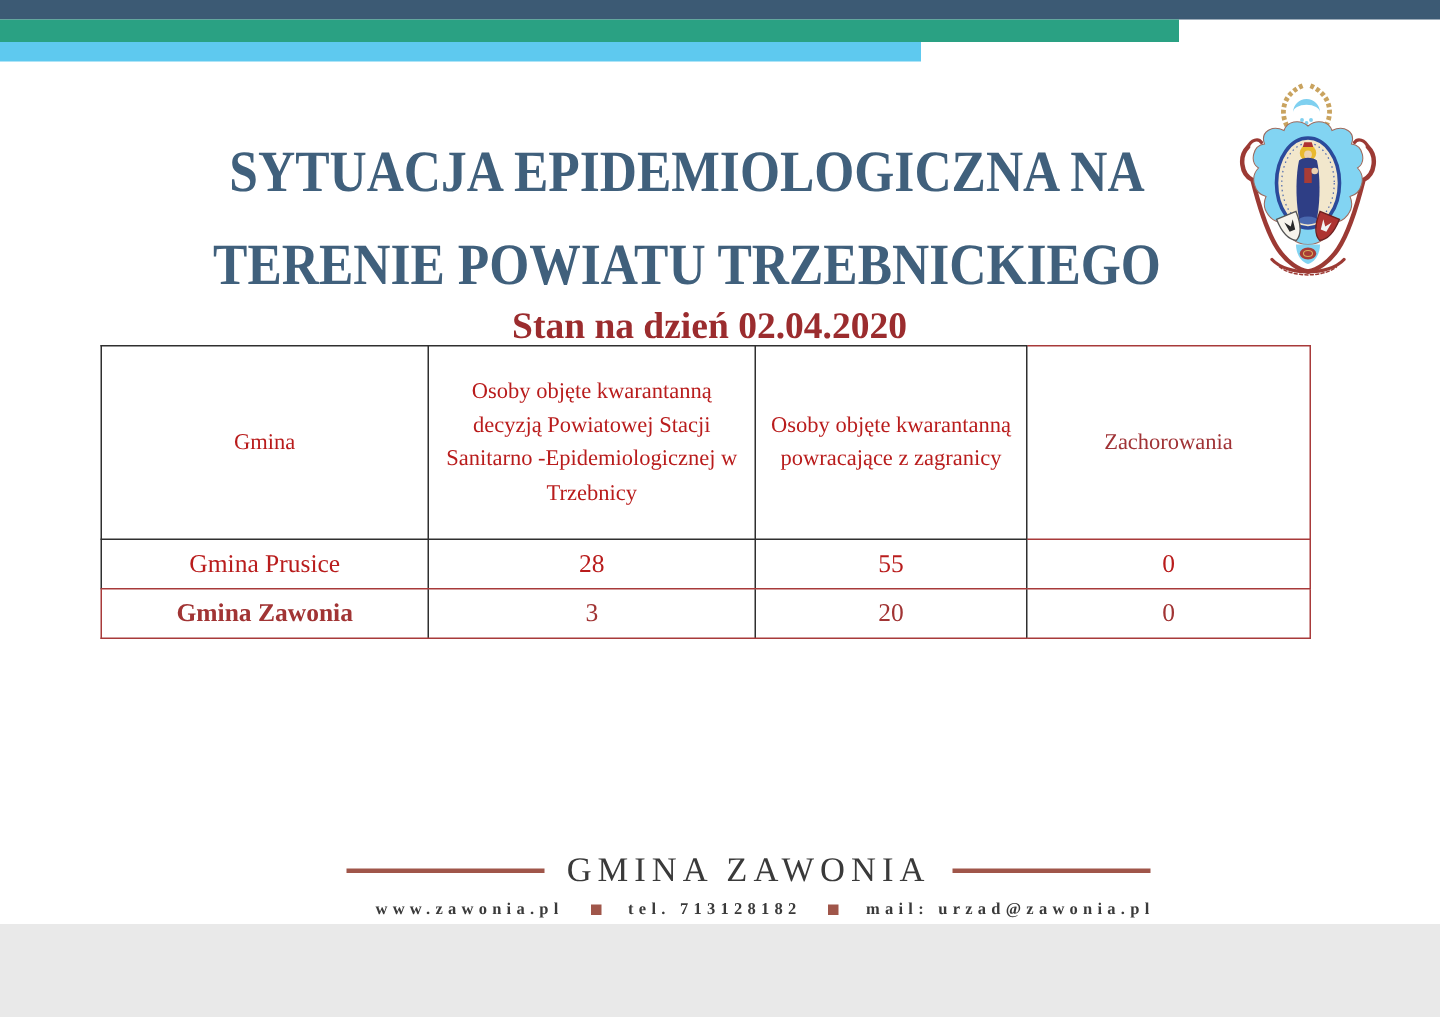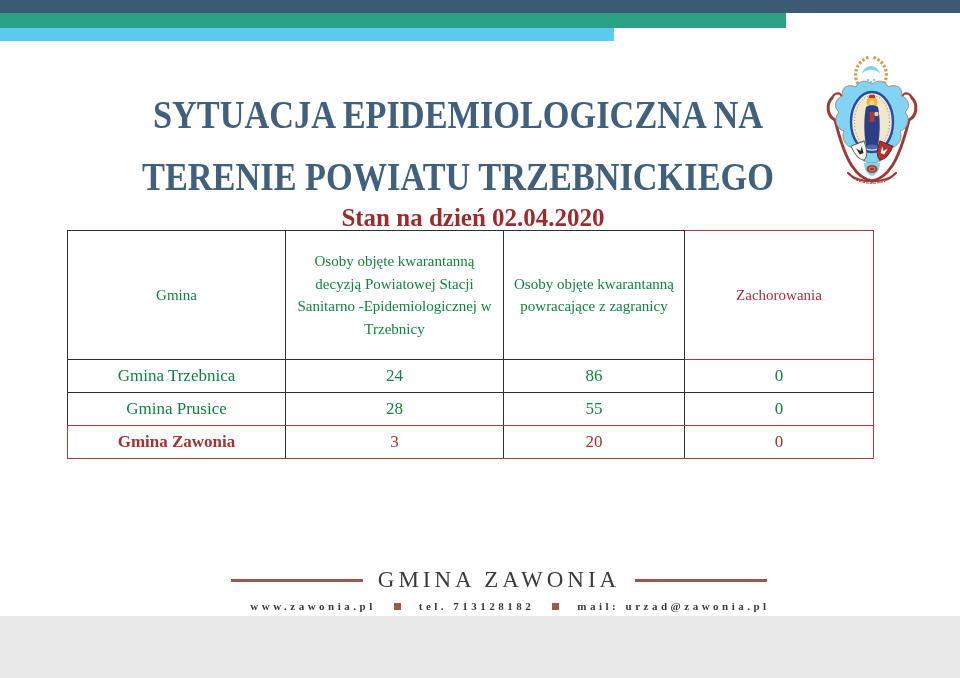--- a/index.html
+++ b/index.html
@@ -36,21 +36,21 @@
   
   .crest{position:absolute;left:822px;top:54px;width:100px;height:140px;}
 
   
   .data-table{
     position:absolute;left:67px;top:230px;width:806px;
     border-collapse:collapse;table-layout:fixed;
   }
   .data-table th,.data-table td{
     border:1px solid #2f2f2f;text-align:center;vertical-align:middle;
-    padding:0 5px;color:#15803d;font-weight:normal;overflow:hidden;
+    padding:0 5px;color:#b91c1c;font-weight:normal;overflow:hidden;
   }
   .data-table th{height:128px;font-size:15px;line-height:1.5;}
   .data-table th.th-mid{font-size:15px;}
   .data-table td{height:32px;font-size:17px;}
   .data-table th.c4{color:#a03336;border-top-color:#a83a3a;border-right-color:#a83a3a;border-bottom-color:#a83a3a;}
   .data-table td.c4{border-right-color:#a83a3a;}
   .data-table tr.row-prusice td{border-bottom-color:#a83a3a;}
   .data-table tr.row-highlight td{color:#a13434;border-bottom-color:#a83a3a;}
   .data-table tr.row-highlight td:first-child{border-left-color:#a83a3a;font-weight:bold;}
 
@@ -149,26 +149,20 @@
     </colgroup>
     <thead>
       <tr>
         <th>Gmina</th>
         <th class="th-mid">Osoby objęte kwarantanną decyzją Powiatowej Stacji Sanitarno -Epidemiologicznej w Trzebnicy</th>
         <th class="th-mid">Osoby objęte kwarantanną powracające z zagranicy</th>
         <th class="c4">Zachorowania</th>
       </tr>
     </thead>
     <tbody>
-      <tr>
-        <td>Gmina Trzebnica</td>
-        <td>24</td>
-        <td>86</td>
-        <td class="c4">0</td>
-      </tr>
       <tr class="row-prusice">
         <td>Gmina Prusice</td>
         <td>28</td>
         <td>55</td>
         <td class="c4">0</td>
       </tr>
       <tr class="row-highlight">
         <td>Gmina Zawonia</td>
         <td>3</td>
         <td>20</td>

